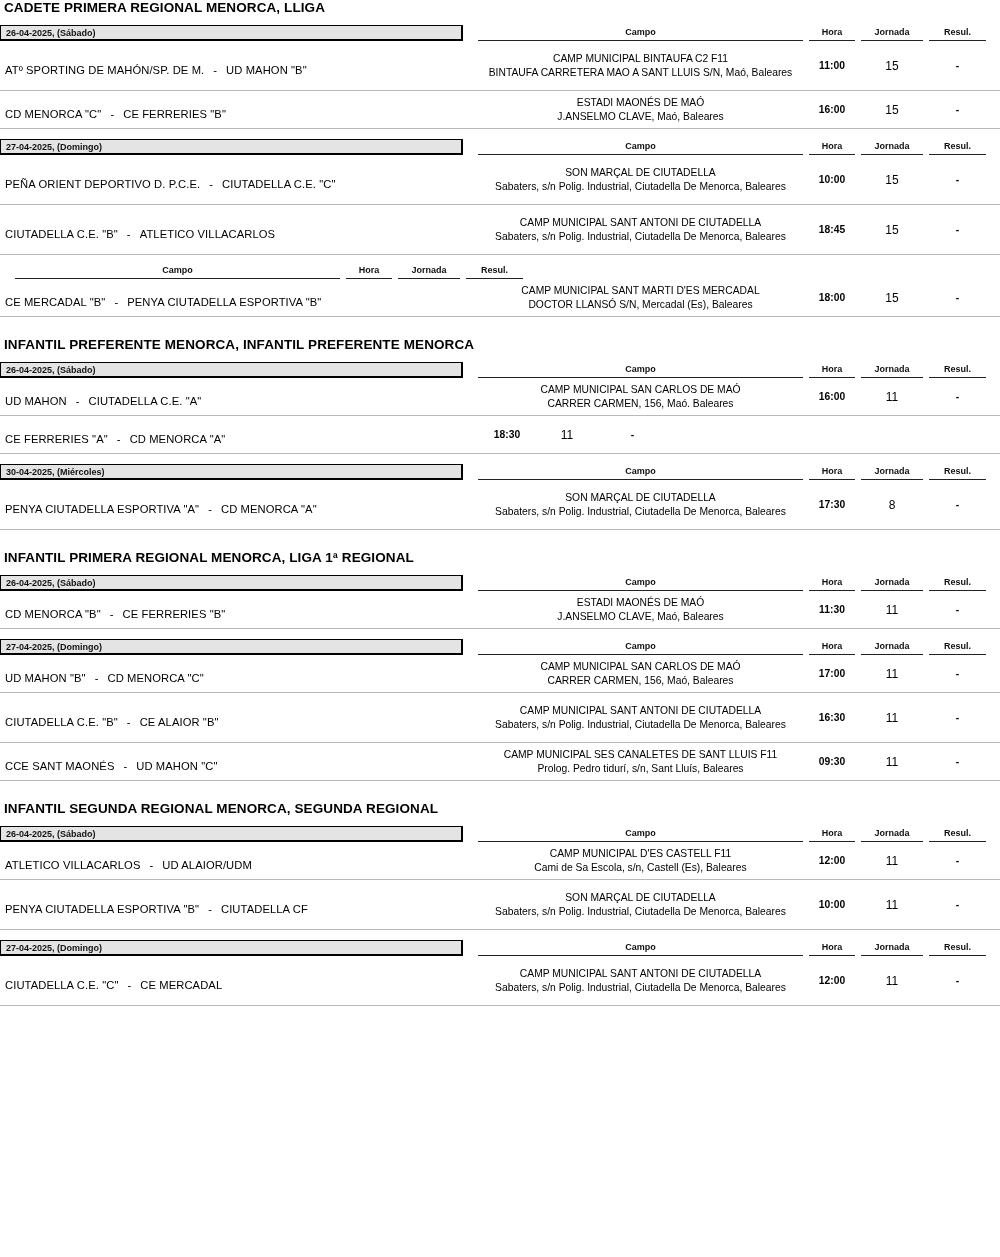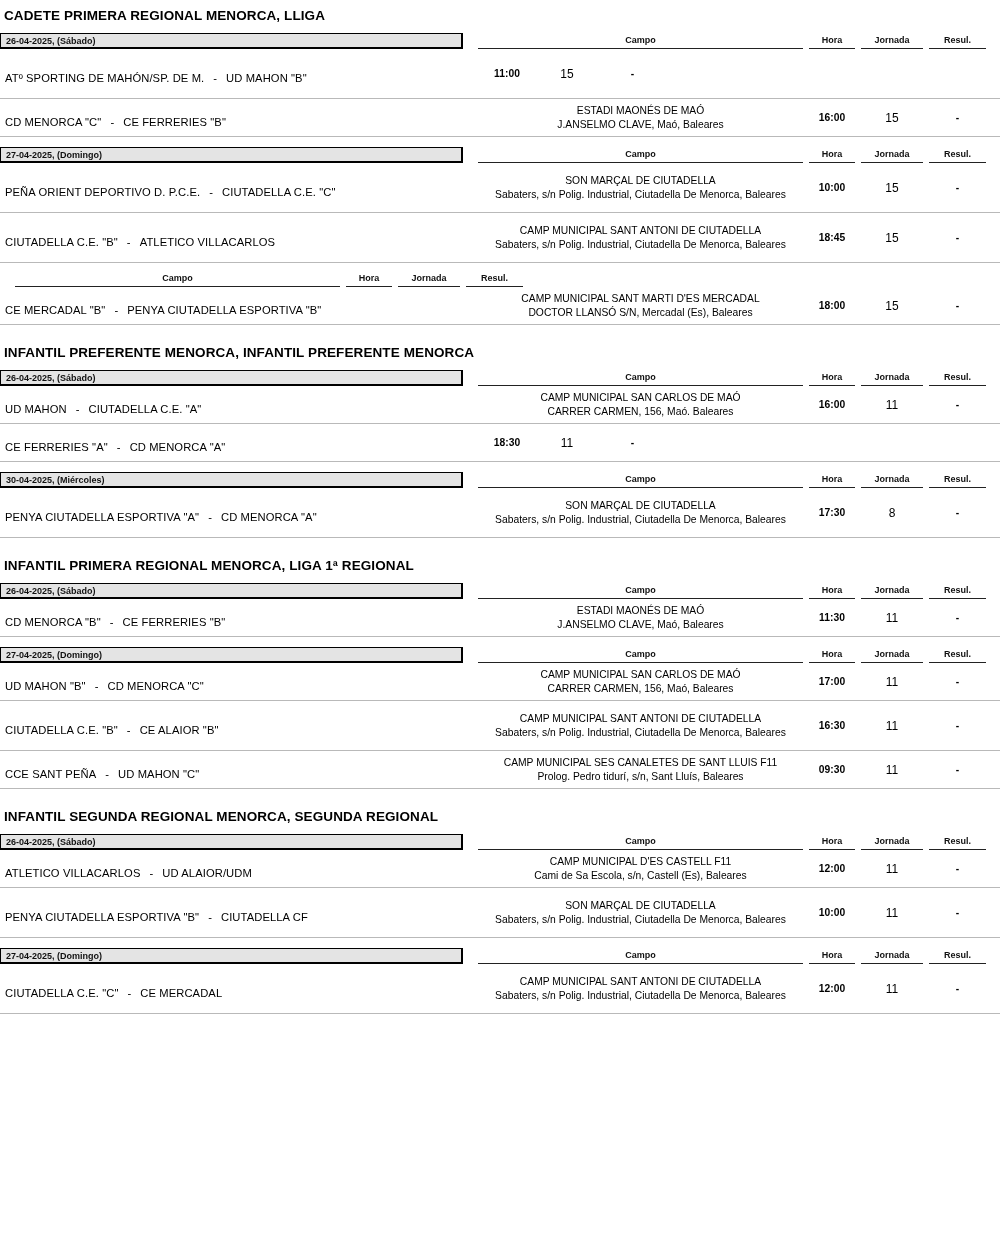--- a/index.html
+++ b/index.html
@@ -25,21 +25,21 @@
     font-size: 13.5px;
     font-weight: bold;
     letter-spacing: 0.1px;
     padding: 0 0 0 4px;
     margin: 0;
     line-height: 15px;
   }
   .comp-block {
     margin: 0 0 0 0;
   }
-  .comp-block.first { padding-top: 8px; }
+  .comp-block.first { padding-top: 0; }
   .comp-block { padding-top: 20px; }
 
   
   .date-group { margin-top: 10px; }
 
   .hdr-row {
     display: flex;
     align-items: flex-end;
     width: 1000px;
   }
@@ -134,20 +134,24 @@
           <div class="hdr-sep"></div>
           <div class="hdr-cell" style="width: 46px;">Hora</div>
           <div class="hdr-sep"></div>
           <div class="hdr-cell" style="width: 62px;">Jornada</div>
           <div class="hdr-sep"></div>
           <div class="hdr-cell" style="width: 57px;">Resul.</div>
         </div>
         <div class="rows">
           <div class="match-row tall">
             <div class="c-teams" style="width: 478px;"><span>ATº SPORTING DE MAHÓN/SP. DE M.</span><span class="dash">-</span><span>UD MAHON "B"</span></div>
+            <div class="c-campo" style="width: 325px;">
+              <span class="venue">CAMP MUNICIPAL BINTAUFA C2 F11</span>
+              <span class="addr">BINTAUFA CARRETERA MAO A SANT LLUIS S/N, Maó, Baleares</span>
+            </div>
             <div class="hdr-sep"></div>
             <div class="c-hora" style="width: 46px;">11:00</div>
             <div class="hdr-sep"></div>
             <div class="c-jornada" style="width: 62px;">15</div>
             <div class="hdr-sep"></div>
             <div class="c-resul" style="width: 57px;">-</div>
           </div>
           <div class="match-row">
             <div class="c-teams" style="width: 478px;"><span>CD MENORCA "C"</span><span class="dash">-</span><span>CE FERRERIES "B"</span></div>
             <div class="c-campo" style="width: 325px;">
@@ -363,21 +367,21 @@
               <span class="addr">Sabaters, s/n Polig. Industrial, Ciutadella De Menorca, Baleares</span>
             </div>
             <div class="hdr-sep"></div>
             <div class="c-hora" style="width: 46px;">16:30</div>
             <div class="hdr-sep"></div>
             <div class="c-jornada" style="width: 62px;">11</div>
             <div class="hdr-sep"></div>
             <div class="c-resul" style="width: 57px;">-</div>
           </div>
           <div class="match-row">
-            <div class="c-teams" style="width: 478px;"><span>CCE SANT PEÑA</span><span class="dash">-</span><span>UD MAHON "C"</span></div>
+            <div class="c-teams" style="width: 478px;"><span>CCE SANT MAONÉS</span><span class="dash">-</span><span>UD MAHON "C"</span></div>
             <div class="c-campo" style="width: 325px;">
               <span class="venue">CAMP MUNICIPAL SES CANALETES DE SANT LLUIS F11</span>
               <span class="addr">Prolog. Pedro tidurí, s/n, Sant Lluís, Baleares</span>
             </div>
             <div class="hdr-sep"></div>
             <div class="c-hora" style="width: 46px;">09:30</div>
             <div class="hdr-sep"></div>
             <div class="c-jornada" style="width: 62px;">11</div>
             <div class="hdr-sep"></div>
             <div class="c-resul" style="width: 57px;">-</div>

